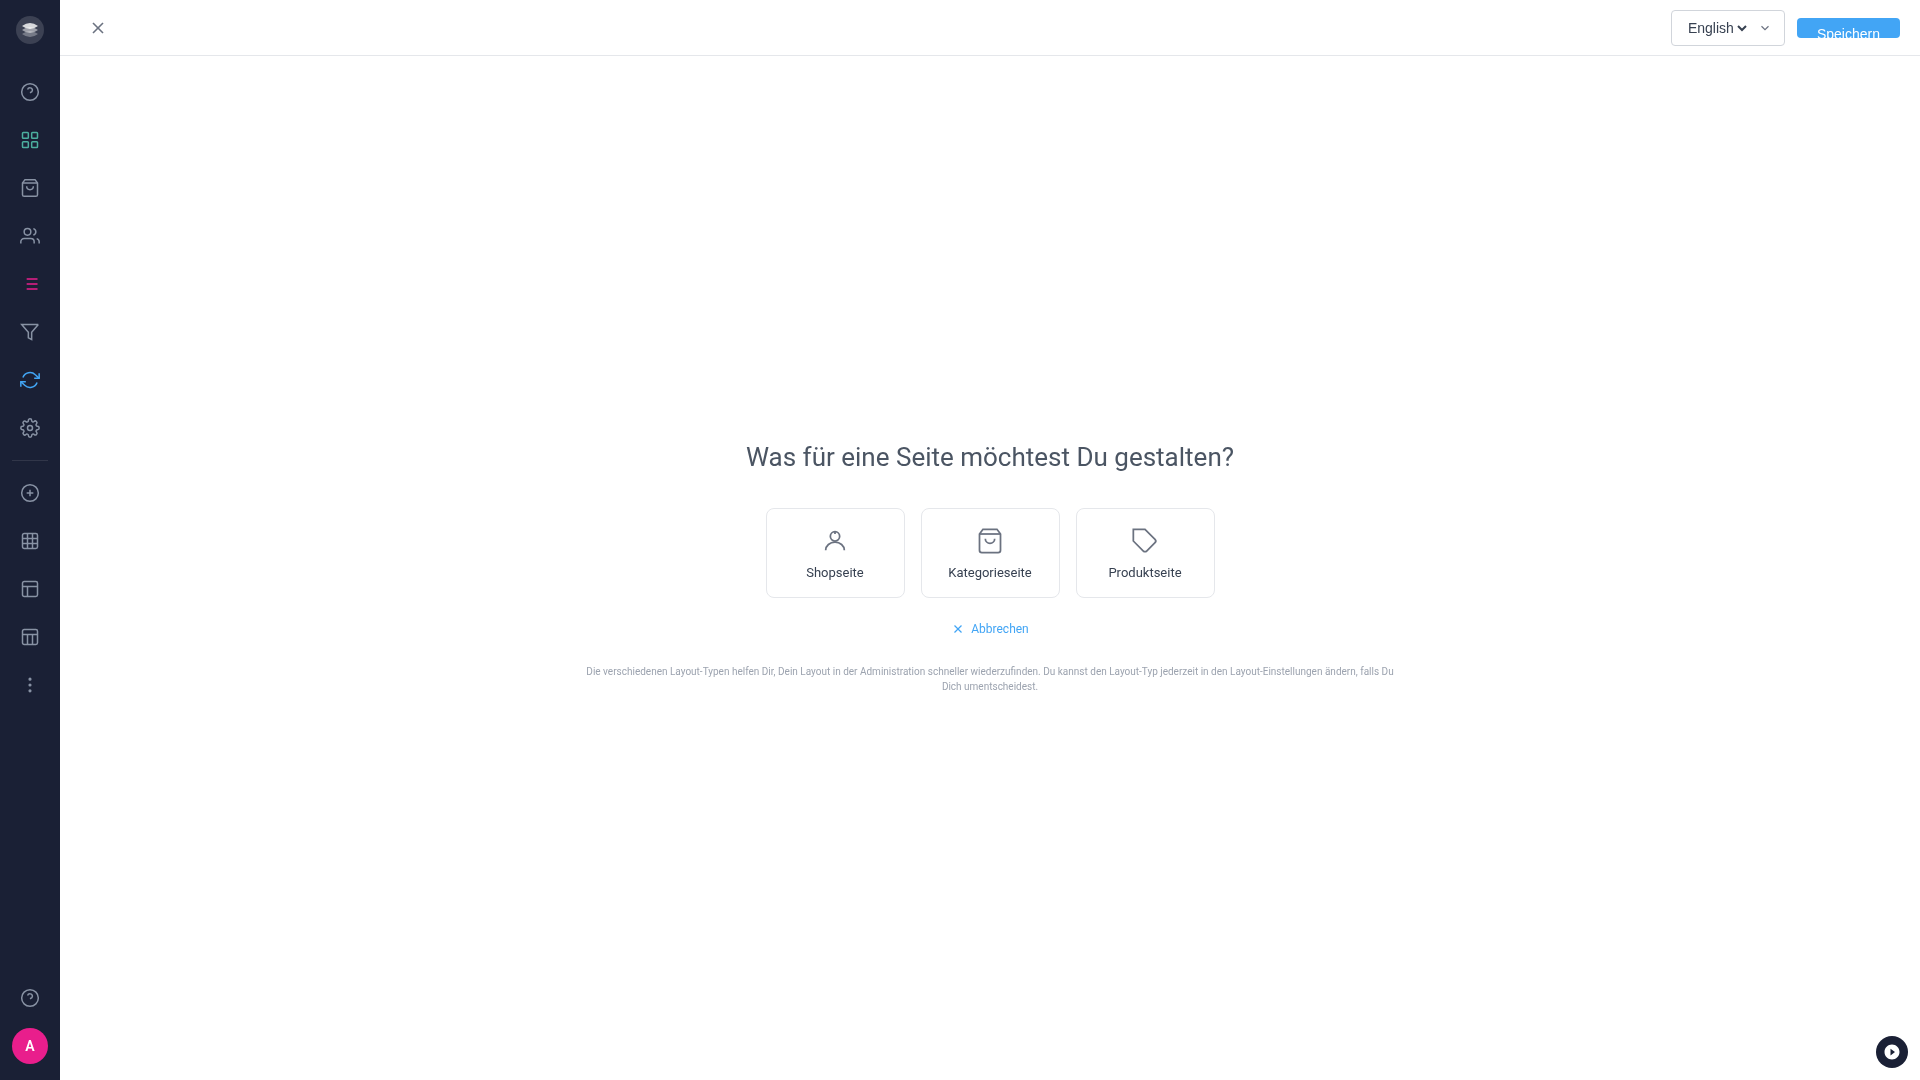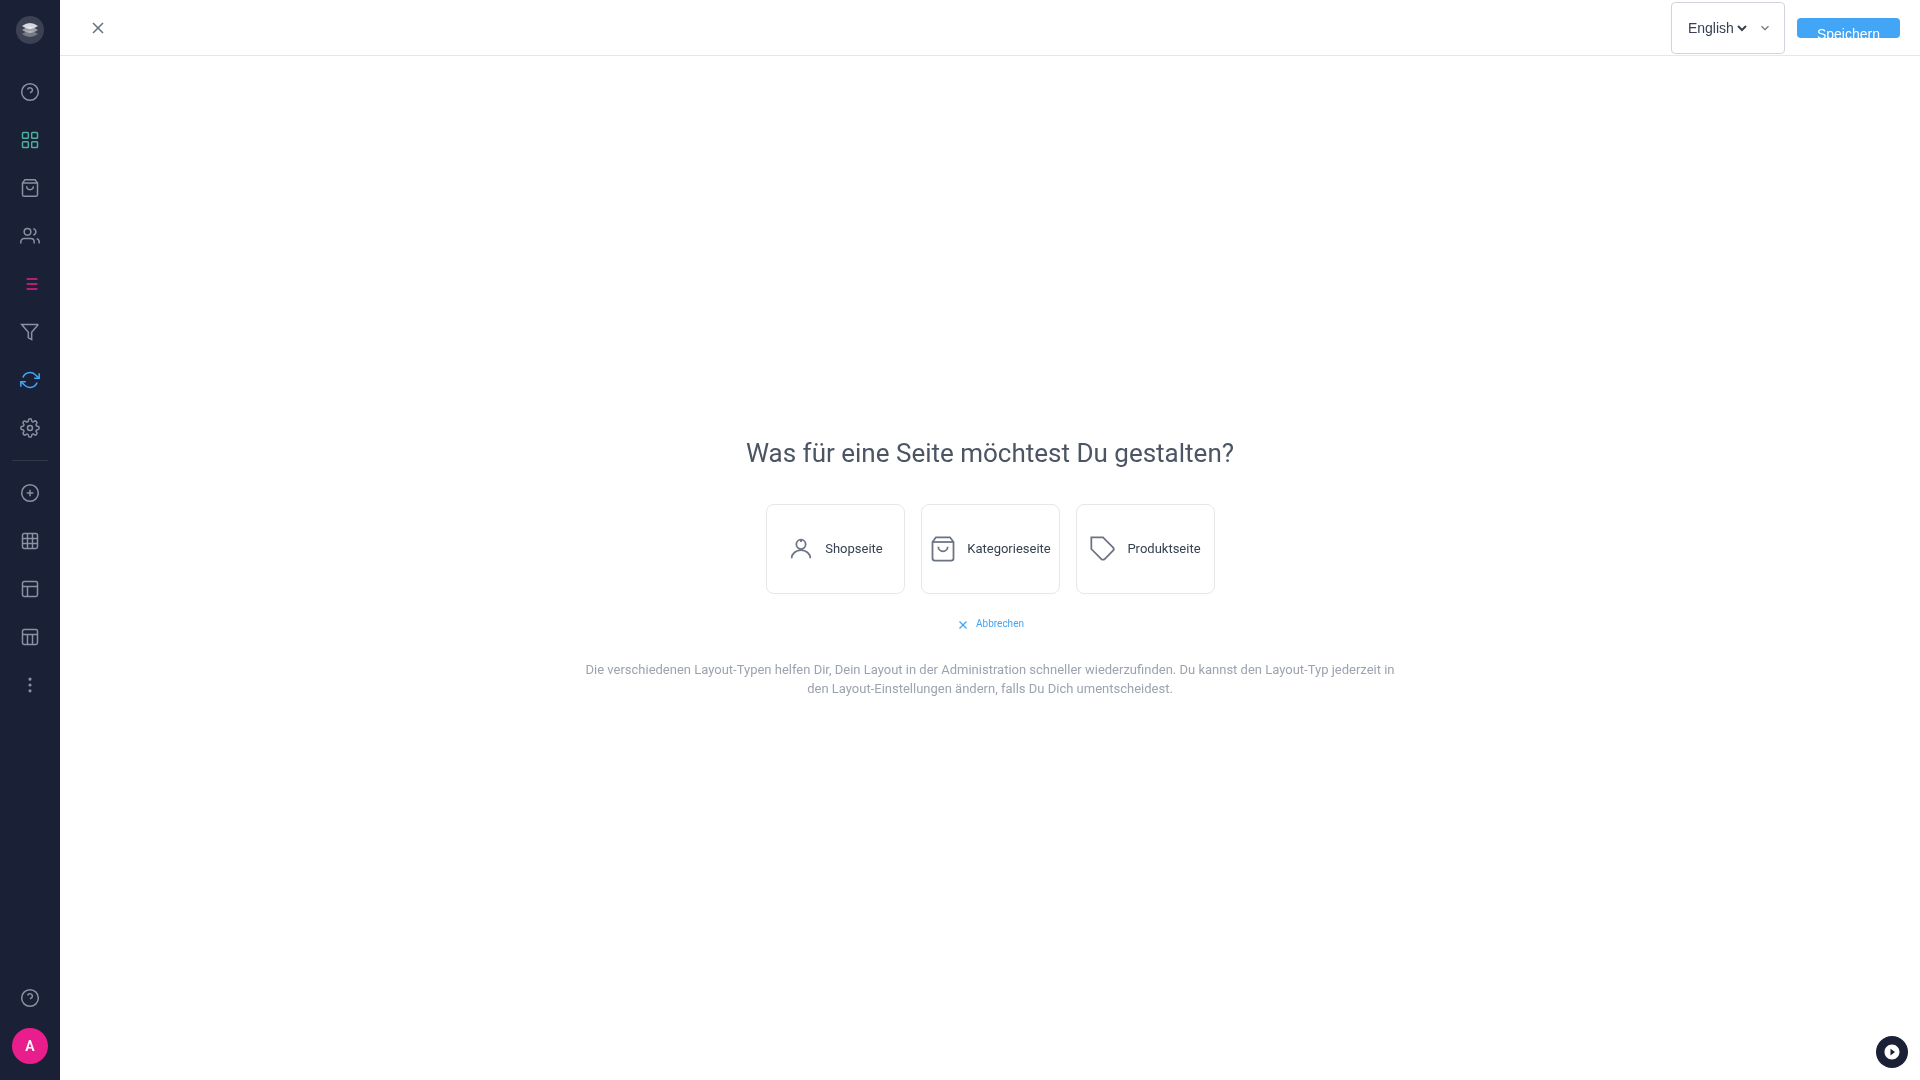--- a/index.html
+++ b/index.html
@@ -115,21 +115,21 @@
       display: flex;
       align-items: center;
       border: 1px solid #d1d5db;
       border-radius: 4px;
       padding: 6px 12px;
       font-size: 14px;
       color: #374151;
       background: white;
       cursor: pointer;
       gap: 8px;
-      height: 52px;
+      height: 36px;
     }
     .lang-select select {
       border: none;
       outline: none;
       background: transparent;
       font-size: 14px;
       color: #374151;
       cursor: pointer;
     }
     .save-btn {
@@ -168,52 +168,52 @@
       gap: 16px;
       margin-bottom: 24px;
     }
 
     .page-option-card {
       width: 139px;
       height: 90px;
       border: 1px solid #e5e7eb;
       border-radius: 8px;
       display: flex;
-      flex-direction: row;
+      flex-direction: column;
       align-items: center;
       justify-content: center;
       gap: 10px;
       cursor: pointer;
       background: white;
       transition: border-color 0.2s, box-shadow 0.2s;
     }
     .page-option-card svg {
       width: 28px;
       height: 28px;
       color: #6b7280;
     }
     .page-option-label {
       font-size: 13px;
       color: #374151;
       font-weight: 400;
     }
 
     .cancel-link {
       display: flex;
-      align-items: flex-start;
+      align-items: center;
       gap: 6px;
       color: #42a5f5;
-      font-size: 10px;
+      font-size: 12px;
       cursor: pointer;
       margin-bottom: 28px;
       text-decoration: none;
     }
 
     .info-text {
-      font-size: 13px;
+      font-size: 10px;
       color: #9ca3af;
       text-align: center;
       max-width: 820px;
       line-height: 1.5;
     }
 
     
     .watermark {
       position: fixed;
       bottom: 12px;

